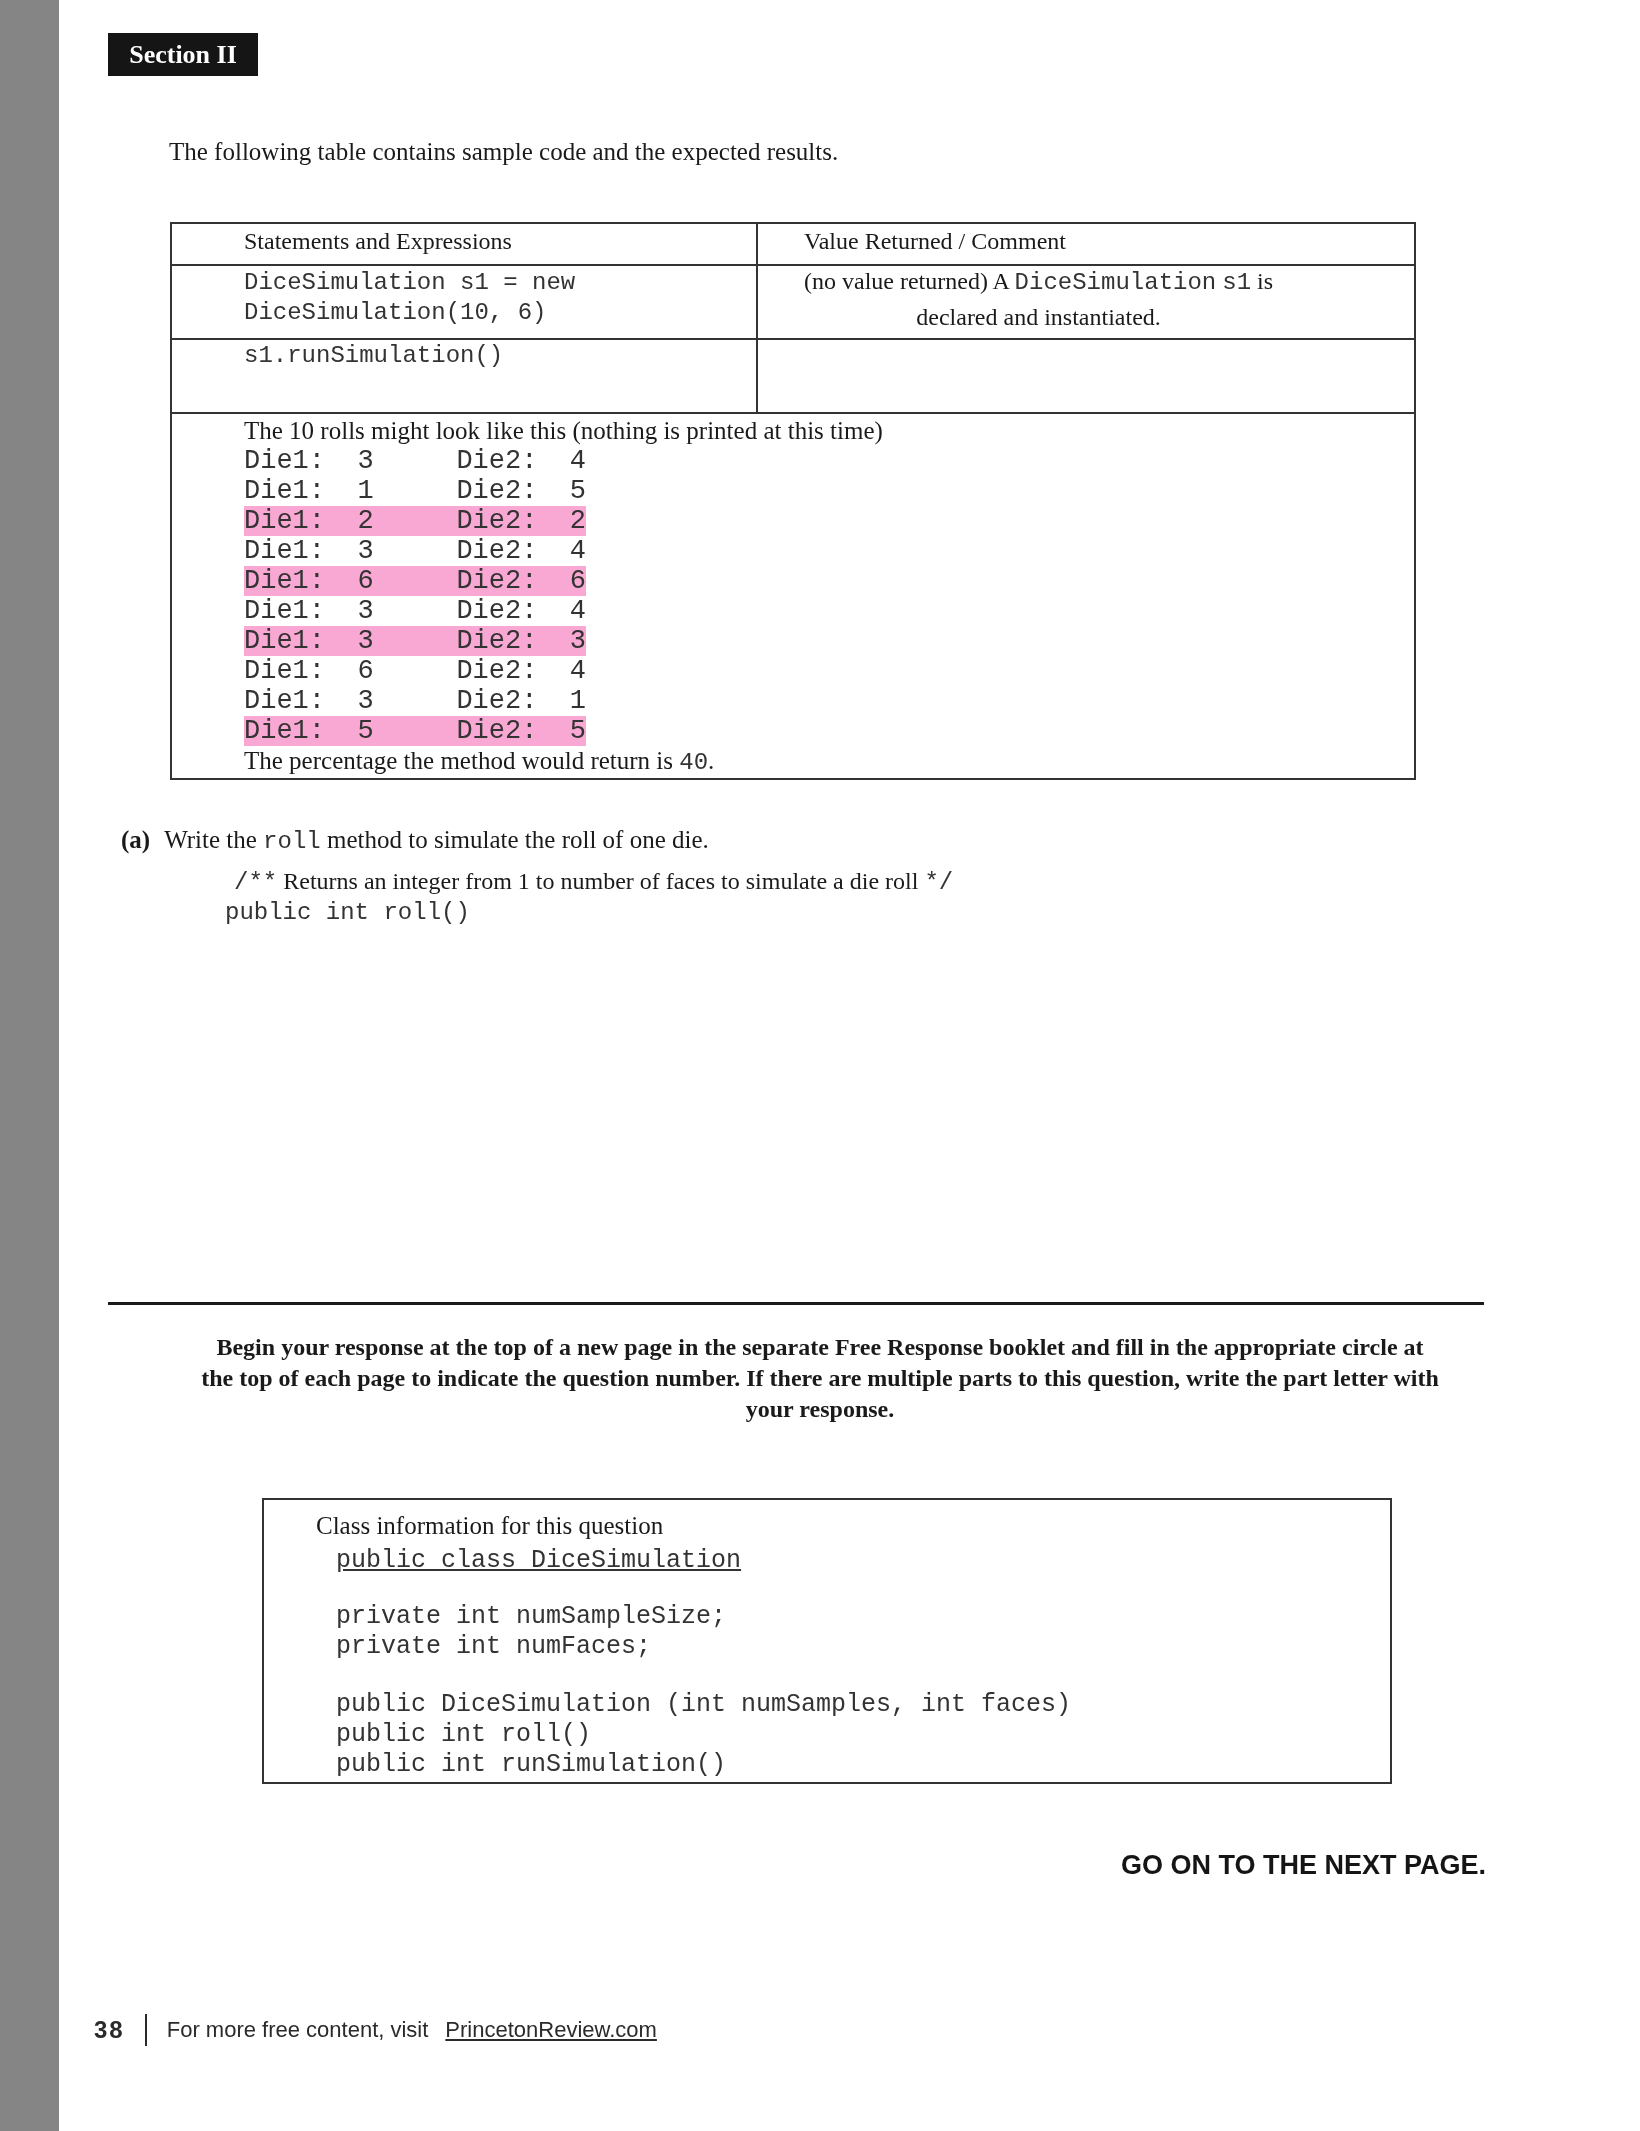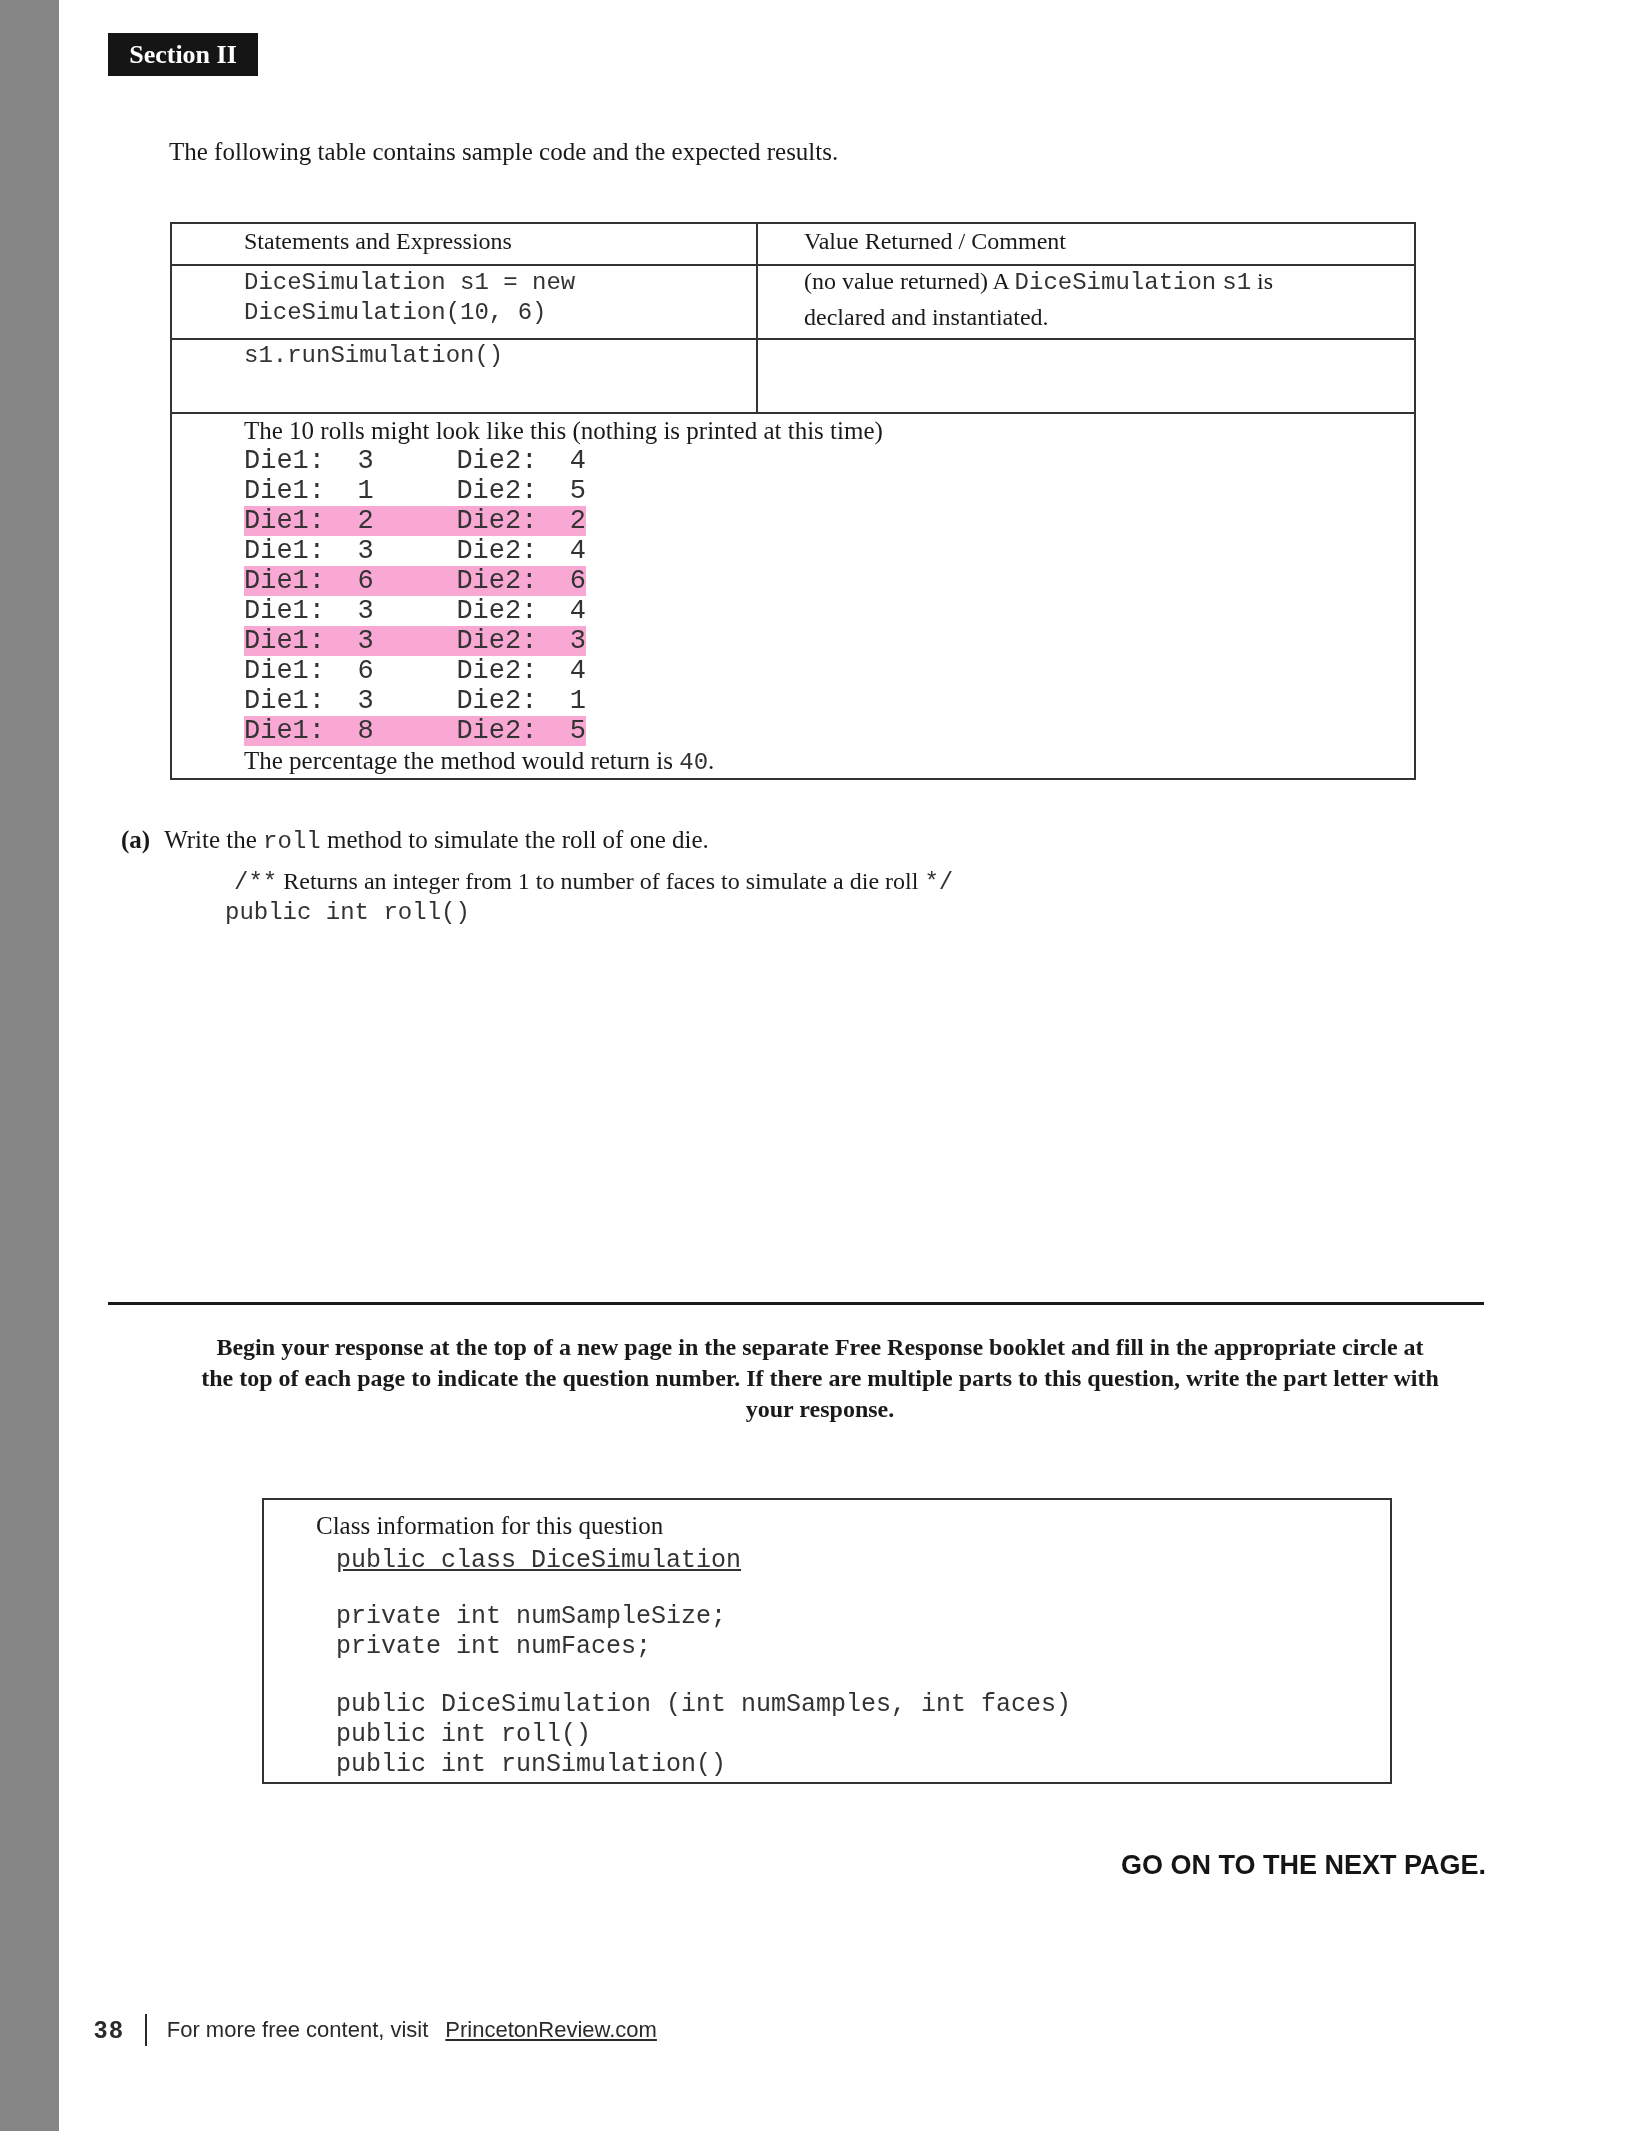--- a/index.html
+++ b/index.html
@@ -16,21 +16,21 @@
   }
   .intro { position: absolute; left: 169px; top: 138px; font-size: 25px; }
 
   .sample-table {
     position: absolute; left: 170px; top: 222px; width: 1246px; height: 558px;
     border: 2px solid #333; box-sizing: border-box; padding-left: 25px;
   }
   .t-row { position: absolute; left: 0; right: 0; border-bottom: 2px solid #333; }
   .t-col-sep { position: absolute; left: 584px; top: 0; bottom: 0; border-left: 2px solid #333; }
   .t-cell-l { position: absolute; left: 72px; }
-  .t-cell-r { position: absolute; left: 632px; }
+  .t-cell-r { position: absolute; left: 632px; text-align: center; }
   .hdr { font-size: 24px; }
   .code { font-family: Liberation Mono, monospace; font-size: 24px; color: #333; }
   .body-txt { font-size: 24px; line-height: 35px; }
 
   .rolls { position: absolute; left: 72px; top: 192px; }
   .rolls .caption { font-size: 25px; line-height: 30px; }
   .roll-line { display: flex; height: 30px; align-items: center; font-family: "Liberation Mono", monospace; font-size: 27px; color: #333; width: 342px; }
   .roll-line.match { background: #f9a8d4; }
   .roll-line .d1 { width: 218px; white-space: pre; }
   .roll-line .d2 { white-space: pre; }
@@ -126,21 +126,21 @@
         </div>
         <div class="roll-line">
           <span class="d1">Die1:  6</span>
           <span class="d2">Die2:  4</span>
         </div>
         <div class="roll-line">
           <span class="d1">Die1:  3</span>
           <span class="d2">Die2:  1</span>
         </div>
         <div class="roll-line match">
-          <span class="d1">Die1:  8</span>
+          <span class="d1">Die1:  5</span>
           <span class="d2">Die2:  5</span>
         </div>
       </div>
     <div class="caption"><span>The percentage the method would return is </span><span class="code">40</span><span>.</span></div>
   </div>
 </div>
 
 <div class="part-a">
   <b>(a)</b><span>Write the </span><span class="code">roll</span><span>  method to simulate the roll of one die.</span>
 </div>

